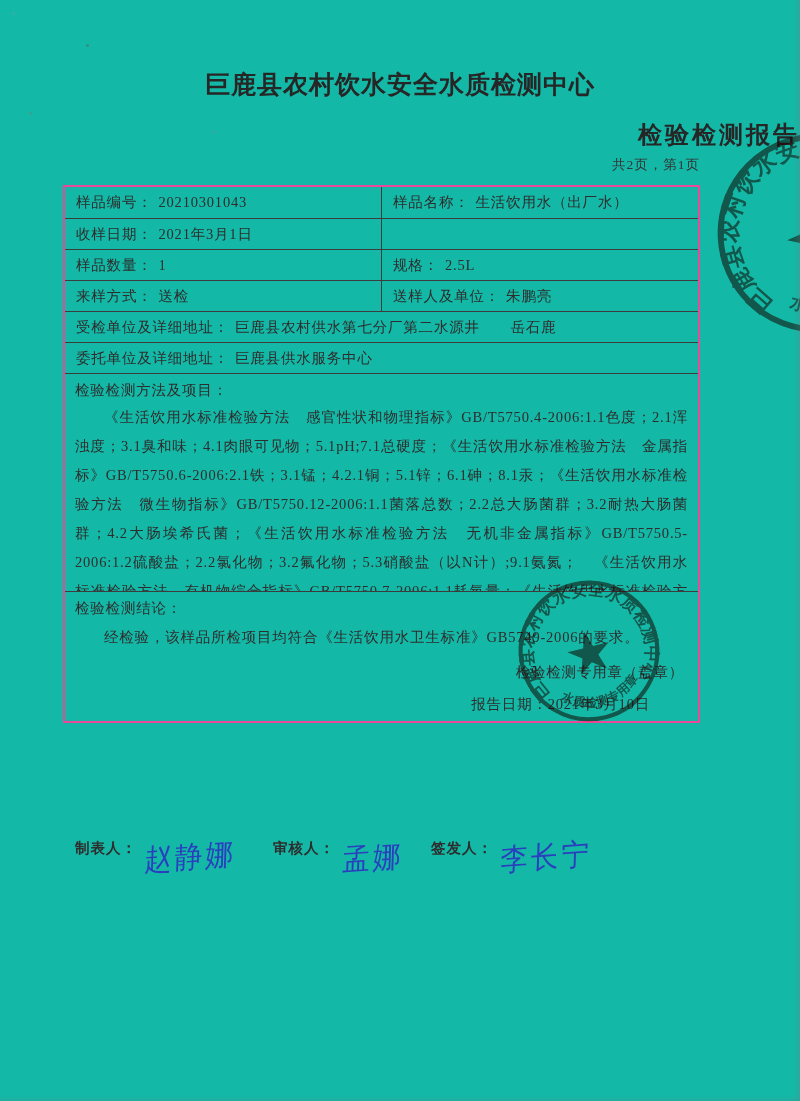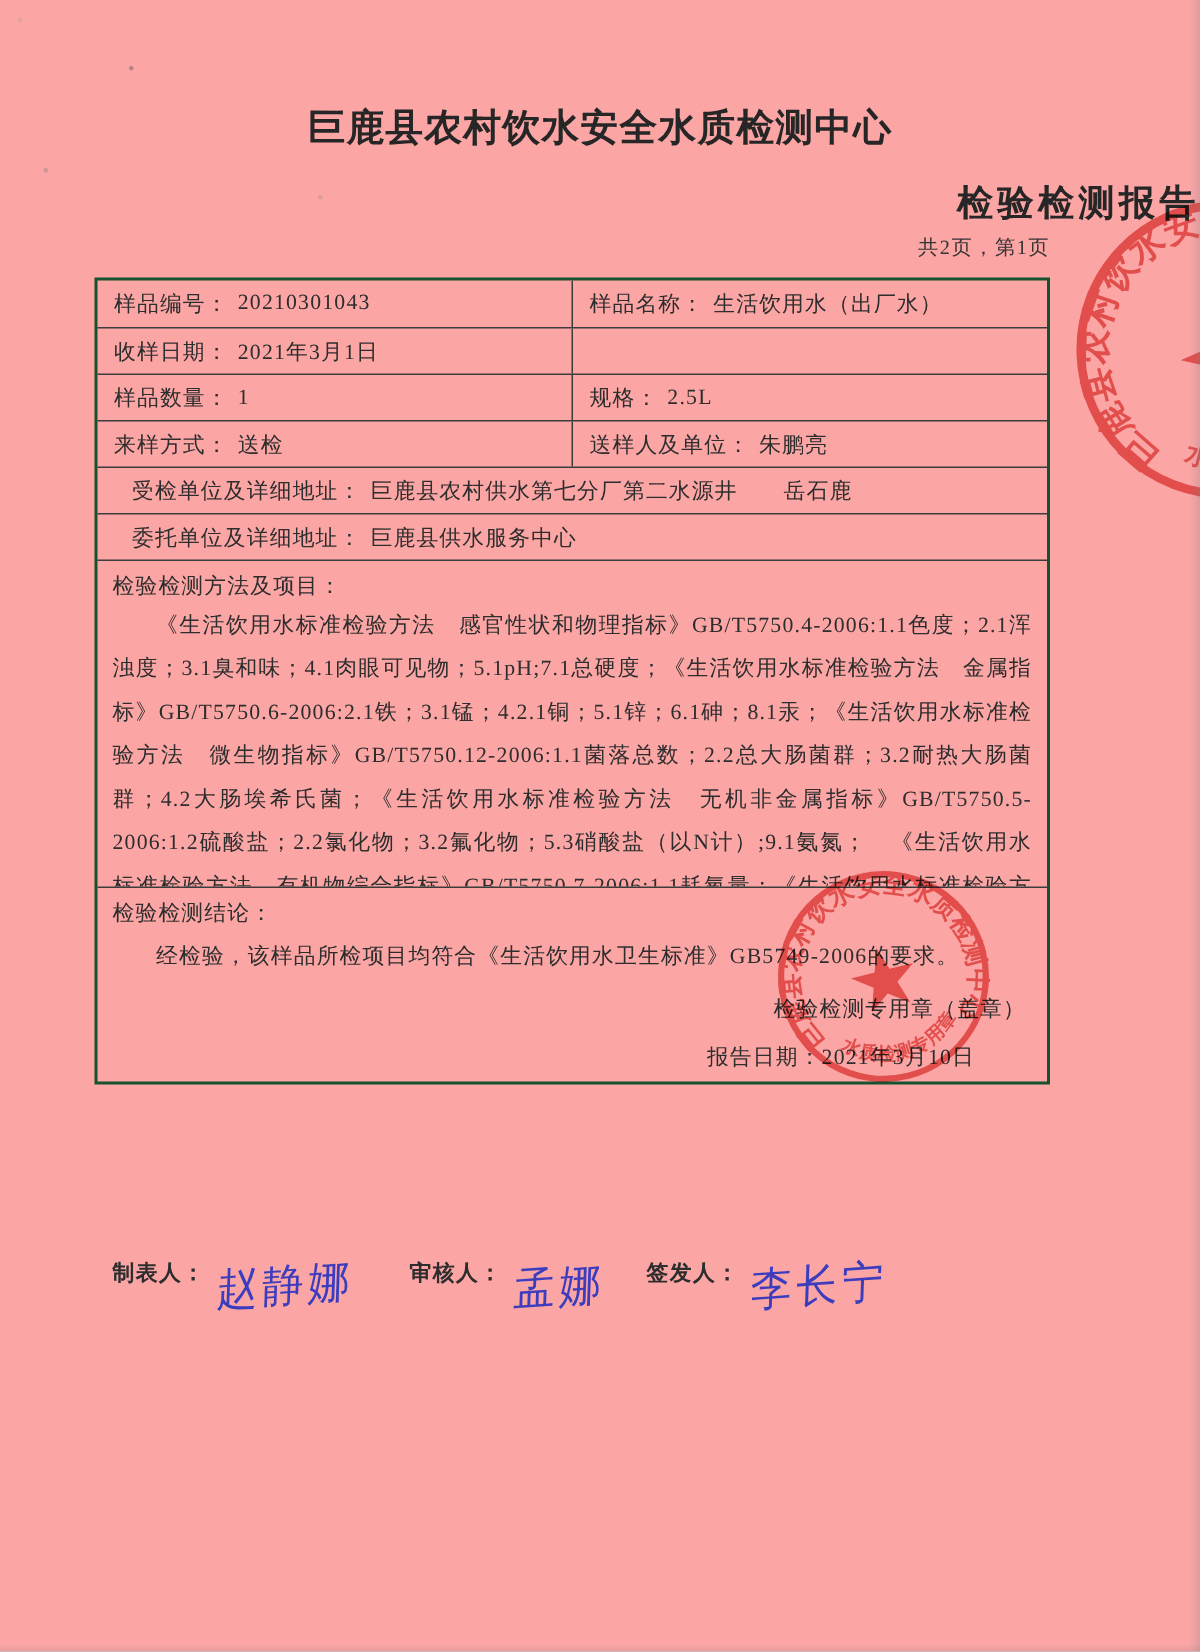--- a/index.html
+++ b/index.html
@@ -1,18 +1,18 @@
 <!DOCTYPE html>
 <html><head>
 <meta charset="utf-8">
 <style>
   html,body{margin:0;padding:0;background:#b9b9b9;}
   .page{
     position:relative;width:800px;height:1101px;margin:0 auto;
-    background:#fca5a5;overflow:hidden;
+    background:#14b8a6;overflow:hidden;
     font-family:"Liberation Serif","DejaVu Serif",serif;
     color:#2d2d2d;
   }
   .edge-right{position:absolute;right:0;top:0;width:7px;height:100%;
     background:linear-gradient(to right,rgba(0,0,0,0),rgba(110,120,130,0.22));}
   .edge-bottom{position:absolute;left:0;bottom:0;width:100%;height:5px;
     background:linear-gradient(to bottom,rgba(0,0,0,0),rgba(110,120,130,0.16));}
   .specks{position:absolute;left:86px;top:44px;width:3px;height:3px;border-radius:50%;
     background:rgba(90,90,90,.45);
     box-shadow:-57px 68px 0 rgba(120,120,120,.35),126px 86px 0 rgba(140,140,140,.3),-74px -32px 0 rgba(150,150,150,.25);}
@@ -24,30 +24,30 @@
   .report-title{
     position:absolute;left:0;top:119px;width:100%;margin:0;text-align:right;
     font-size:24px;font-weight:bold;letter-spacing:3px;color:#262626;
   }
   .page-indicator{
     position:absolute;top:156px;right:100px;font-size:13.5px;letter-spacing:1px;color:#333;
   }
 
   .itable{
     position:absolute;left:63px;top:185px;width:637px;
-    border:2px solid #14532d;box-sizing:border-box;background:transparent;
+    border:2px solid #ec4899;box-sizing:border-box;background:transparent;
     font-size:14.5px;letter-spacing:0.8px;
   }
   .r{box-sizing:border-box;border-top:1.5px solid #3c3c3c;}
   .r:first-child{border-top:none;}
   .r-pair{height:31px;display:flex;}
   .cell{display:flex;align-items:center;padding-left:11px;box-sizing:border-box;overflow:hidden;white-space:nowrap;}
   .cell-l{width:317px;border-right:1.5px solid #3c3c3c;}
   .cell-r{flex:1;}
-  .r-single{height:31px;display:flex;align-items:center;padding-left:23px;white-space:nowrap;overflow:hidden;}
+  .r-single{height:31px;display:flex;align-items:center;padding-left:11px;white-space:nowrap;overflow:hidden;}
   .lbl{color:#2d2d2d;}
   .val{margin-left:6px;}
   .r-methods{height:218px;padding:5px 10px;overflow:hidden;}
   .r-methods .sec-title{margin:2px 0 0 0;}
   .methods-text{margin:3px 0 0 0;text-indent:2em;line-height:29px;text-align:justify;font-family:Liberation Serif, serif;}
   .r-concl{height:130px;padding:5px 10px;position:relative;overflow:visible;}
   .concl-text{margin:10px 0 0 0;text-indent:2em;}
   .seal-caption{margin:16px 4px 13px 0;text-align:right;}
   .report-date{margin:7px 38px 0 0;text-align:right;}
   .r-notes{height:104px;padding:5px 10px;overflow:hidden;}

